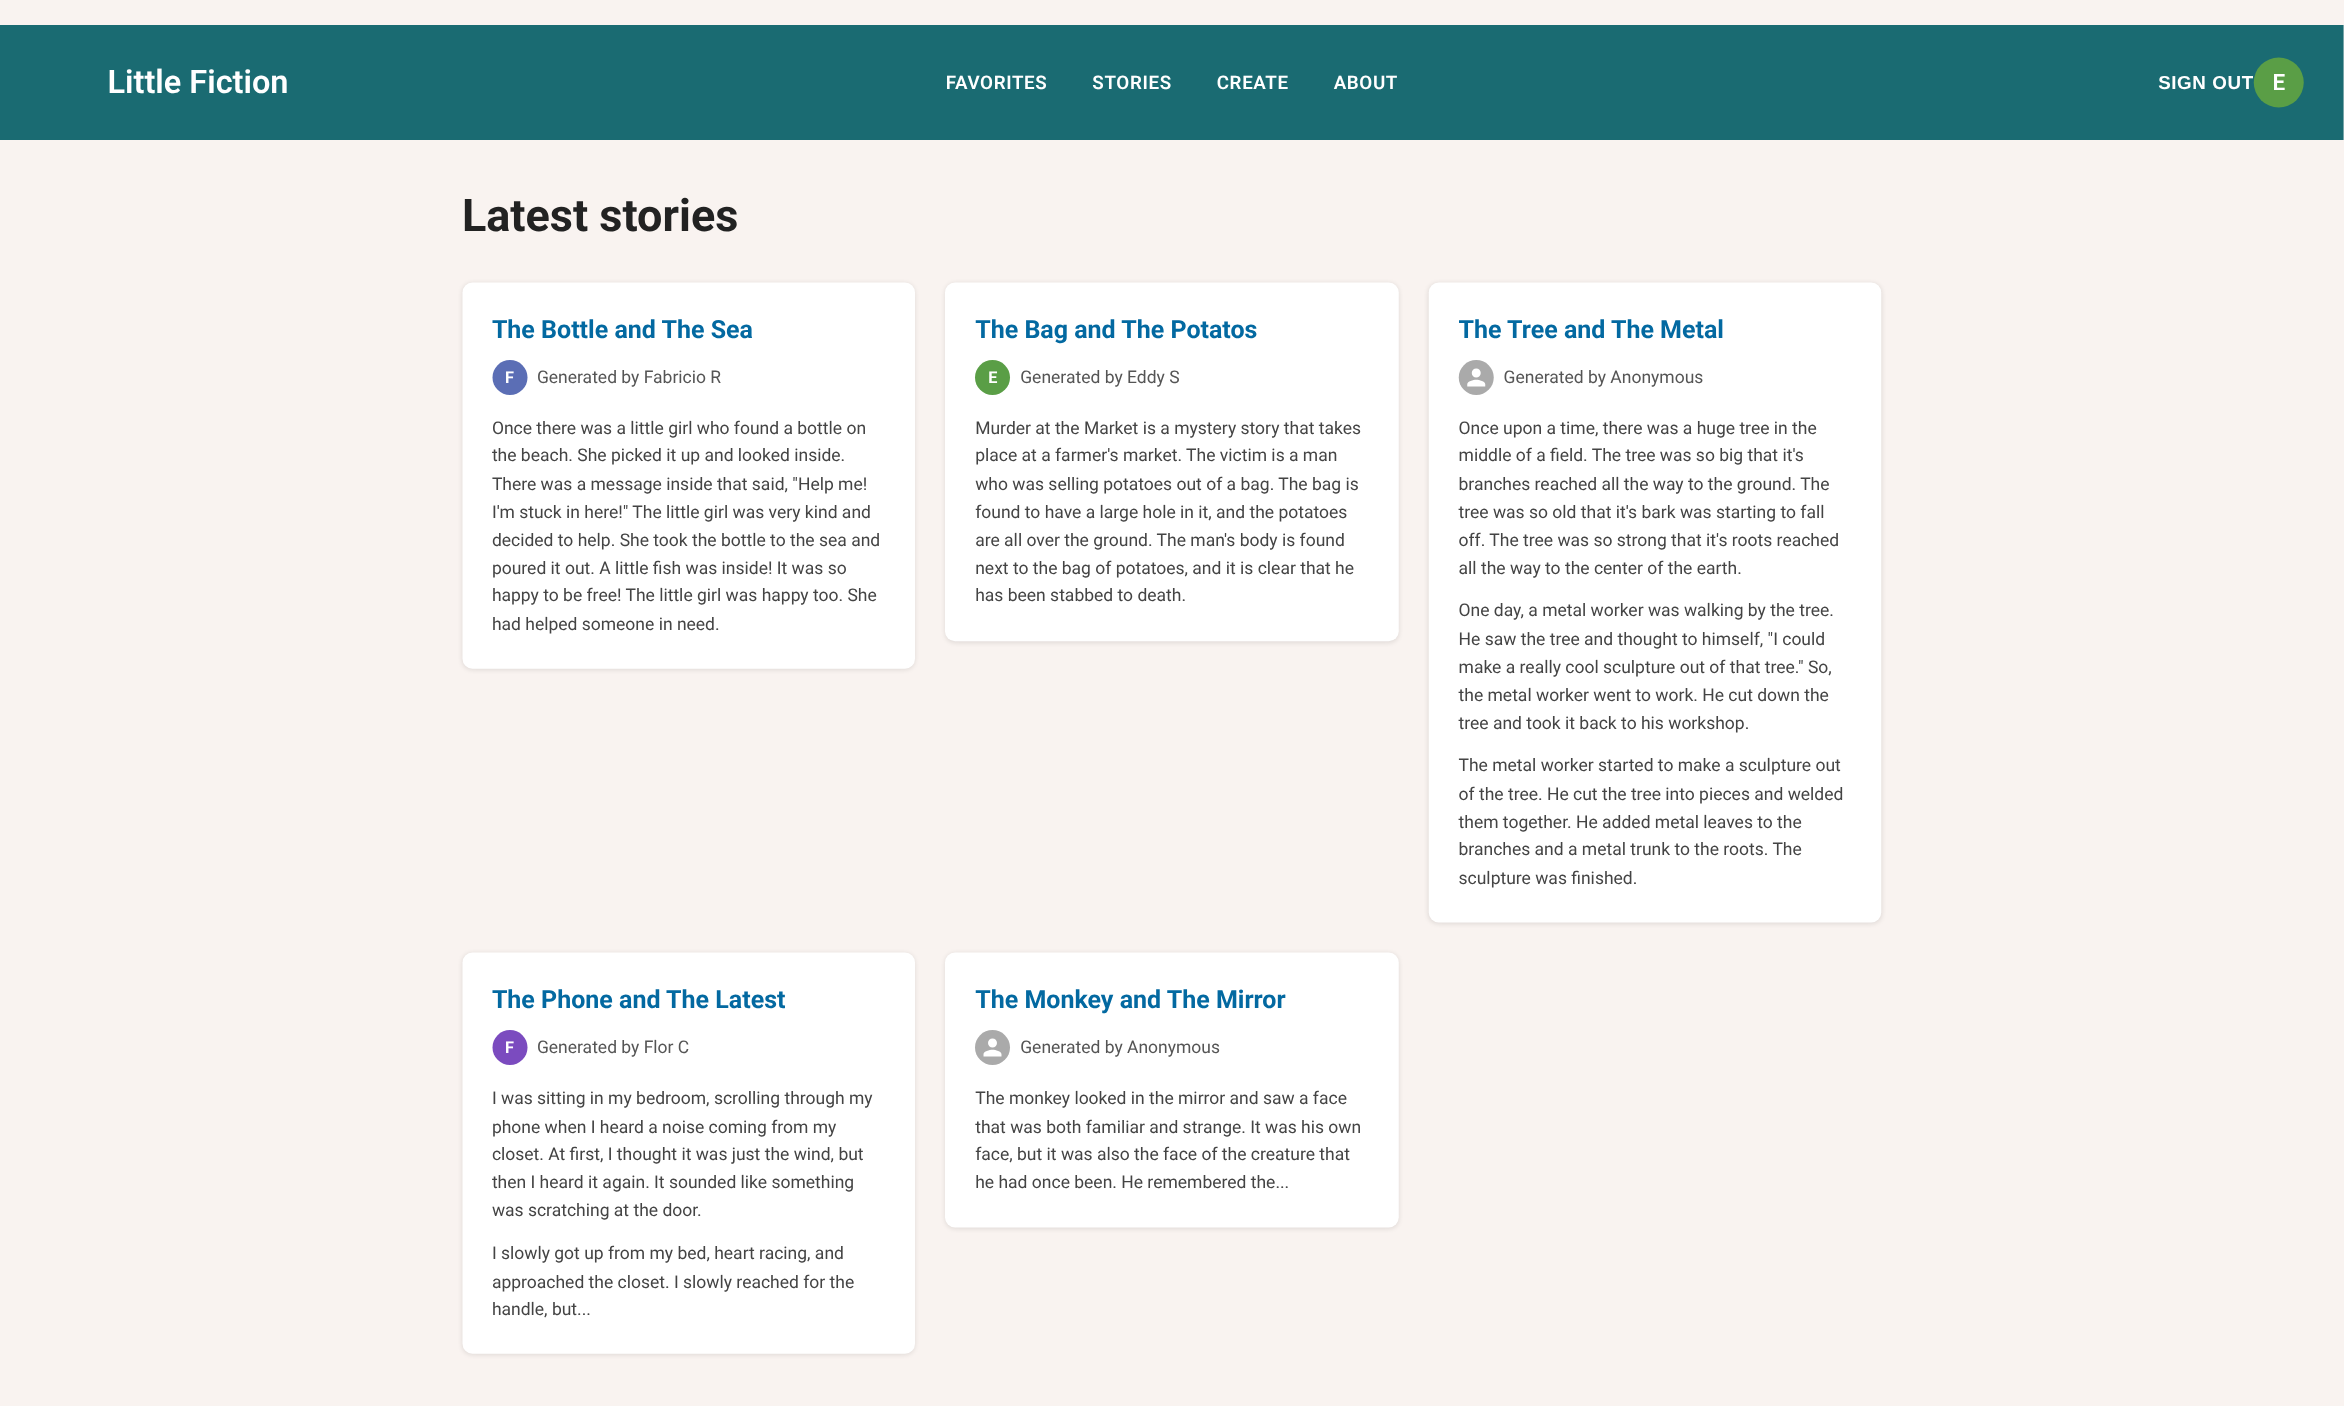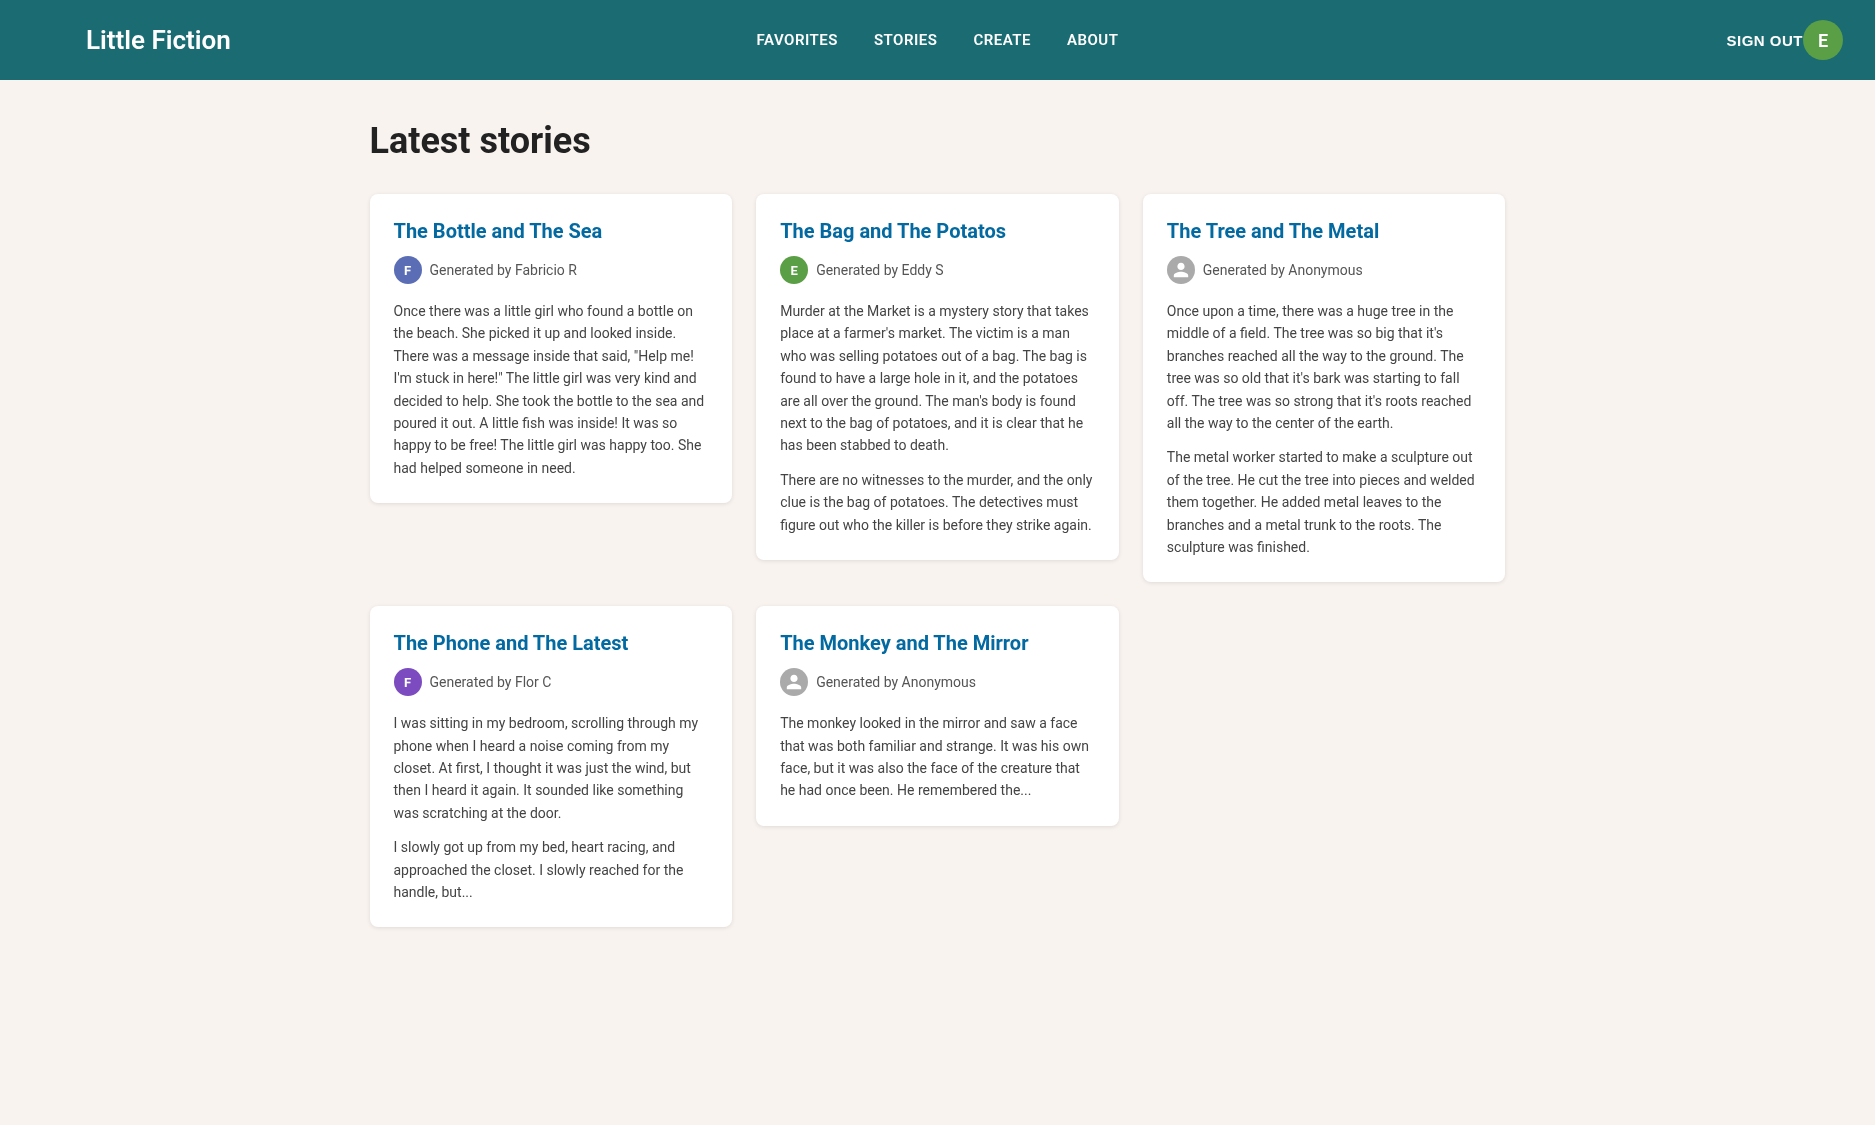--- a/index.html
+++ b/index.html
@@ -8,21 +8,22 @@
       background: #f9f3f0;
       min-height: 1125px;
     }
 
     
     nav {
       background: #1a6b72;
       display: flex;
       align-items: center;
       padding: 0 32px;
-      height: 80px;
+      height: 92px;
+      margin-top: 20px;
     }
     .nav-logo {
       display: flex;
       align-items: center;
       gap: 10px;
       text-decoration: none;
       color: white;
       font-size: 26px;
       font-weight: 600;
       flex: 1;
@@ -189,35 +190,35 @@
         </div>
       </div>
       <div class="story-card">
         <div class="story-title">The Bag and The Potatos</div>
         <div class="story-author">
           <div class="author-avatar" style="background: rgb(90, 158, 70);">E</div>
           <span class="author-name">Generated by Eddy S</span>
         </div>
         <div class="story-text">
           <p>Murder at the Market is a mystery story that takes place at a farmer's market. The victim is a man who was selling potatoes out of a bag. The bag is found to have a large hole in it, and the potatoes are all over the ground. The man's body is found next to the bag of potatoes, and it is clear that he has been stabbed to death.</p>
-          <p>There are no witnesses to the murder, and the only clue is the bag of potatoes. The detectives must figure out who the killer is before they strike again.</p>
         </div>
       </div>
       <div class="story-card">
         <div class="story-title">The Tree and The Metal</div>
         <div class="story-author">
           <div class="author-avatar anon" style="background: rgb(170, 170, 170);">
             <svg width="18" height="18" viewBox="0 0 24 24" fill="white">
               <path d="M12 12c2.7 0 4.8-2.1 4.8-4.8S14.7 2.4 12 2.4 7.2 4.5 7.2 7.2 9.3 12 12 12zm0 2.4c-3.2 0-9.6 1.6-9.6 4.8v2.4h19.2v-2.4c0-3.2-6.4-4.8-9.6-4.8z"></path>
             </svg>
           </div>
           <span class="author-name">Generated by Anonymous</span>
         </div>
         <div class="story-text">
           <p>Once upon a time, there was a huge tree in the middle of a field. The tree was so big that it's branches reached all the way to the ground. The tree was so old that it's bark was starting to fall off. The tree was so strong that it's roots reached all the way to the center of the earth.</p>
+          <p>One day, a metal worker was walking by the tree. He saw the tree and thought to himself, "I could make a really cool sculpture out of that tree." So, the metal worker went to work. He cut down the tree and took it back to his workshop.</p>
           <p>The metal worker started to make a sculpture out of the tree. He cut the tree into pieces and welded them together. He added metal leaves to the branches and a metal trunk to the roots. The sculpture was finished.</p>
         </div>
       </div>
       <div class="story-card">
         <div class="story-title">The Phone and The Latest</div>
         <div class="story-author">
           <div class="author-avatar" style="background: rgb(123, 75, 191);">F</div>
           <span class="author-name">Generated by Flor C</span>
         </div>
         <div class="story-text">

